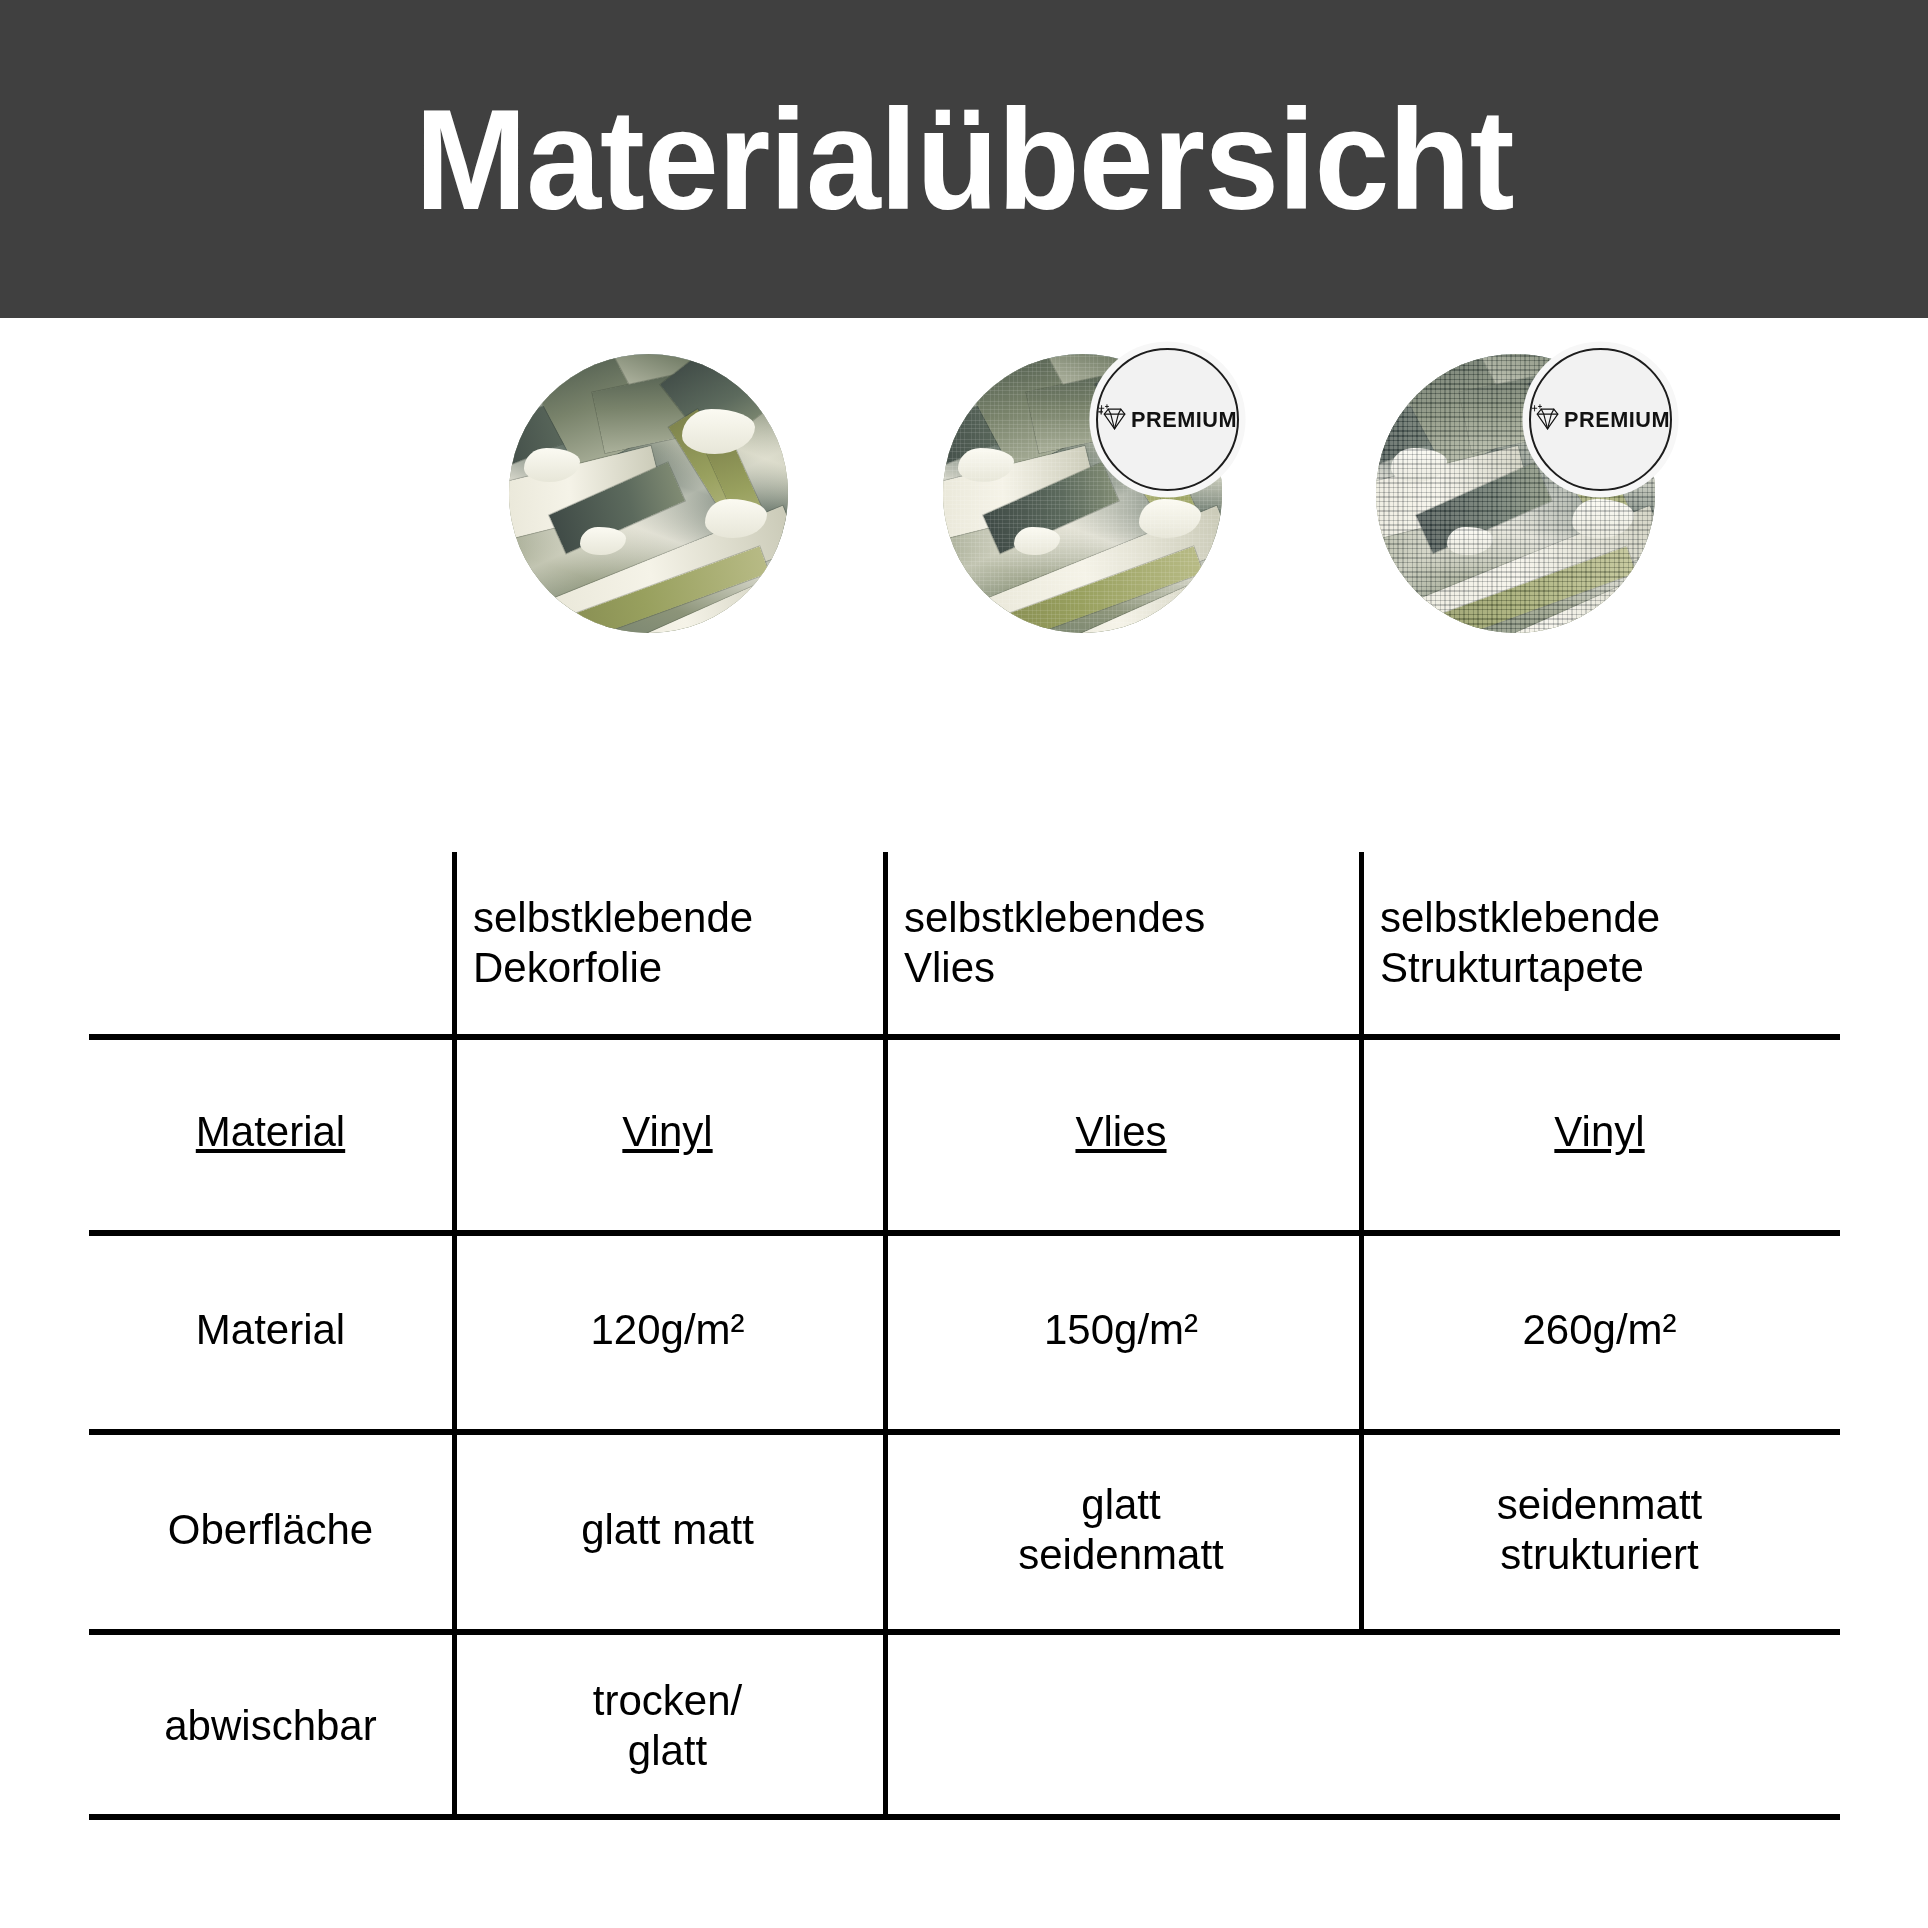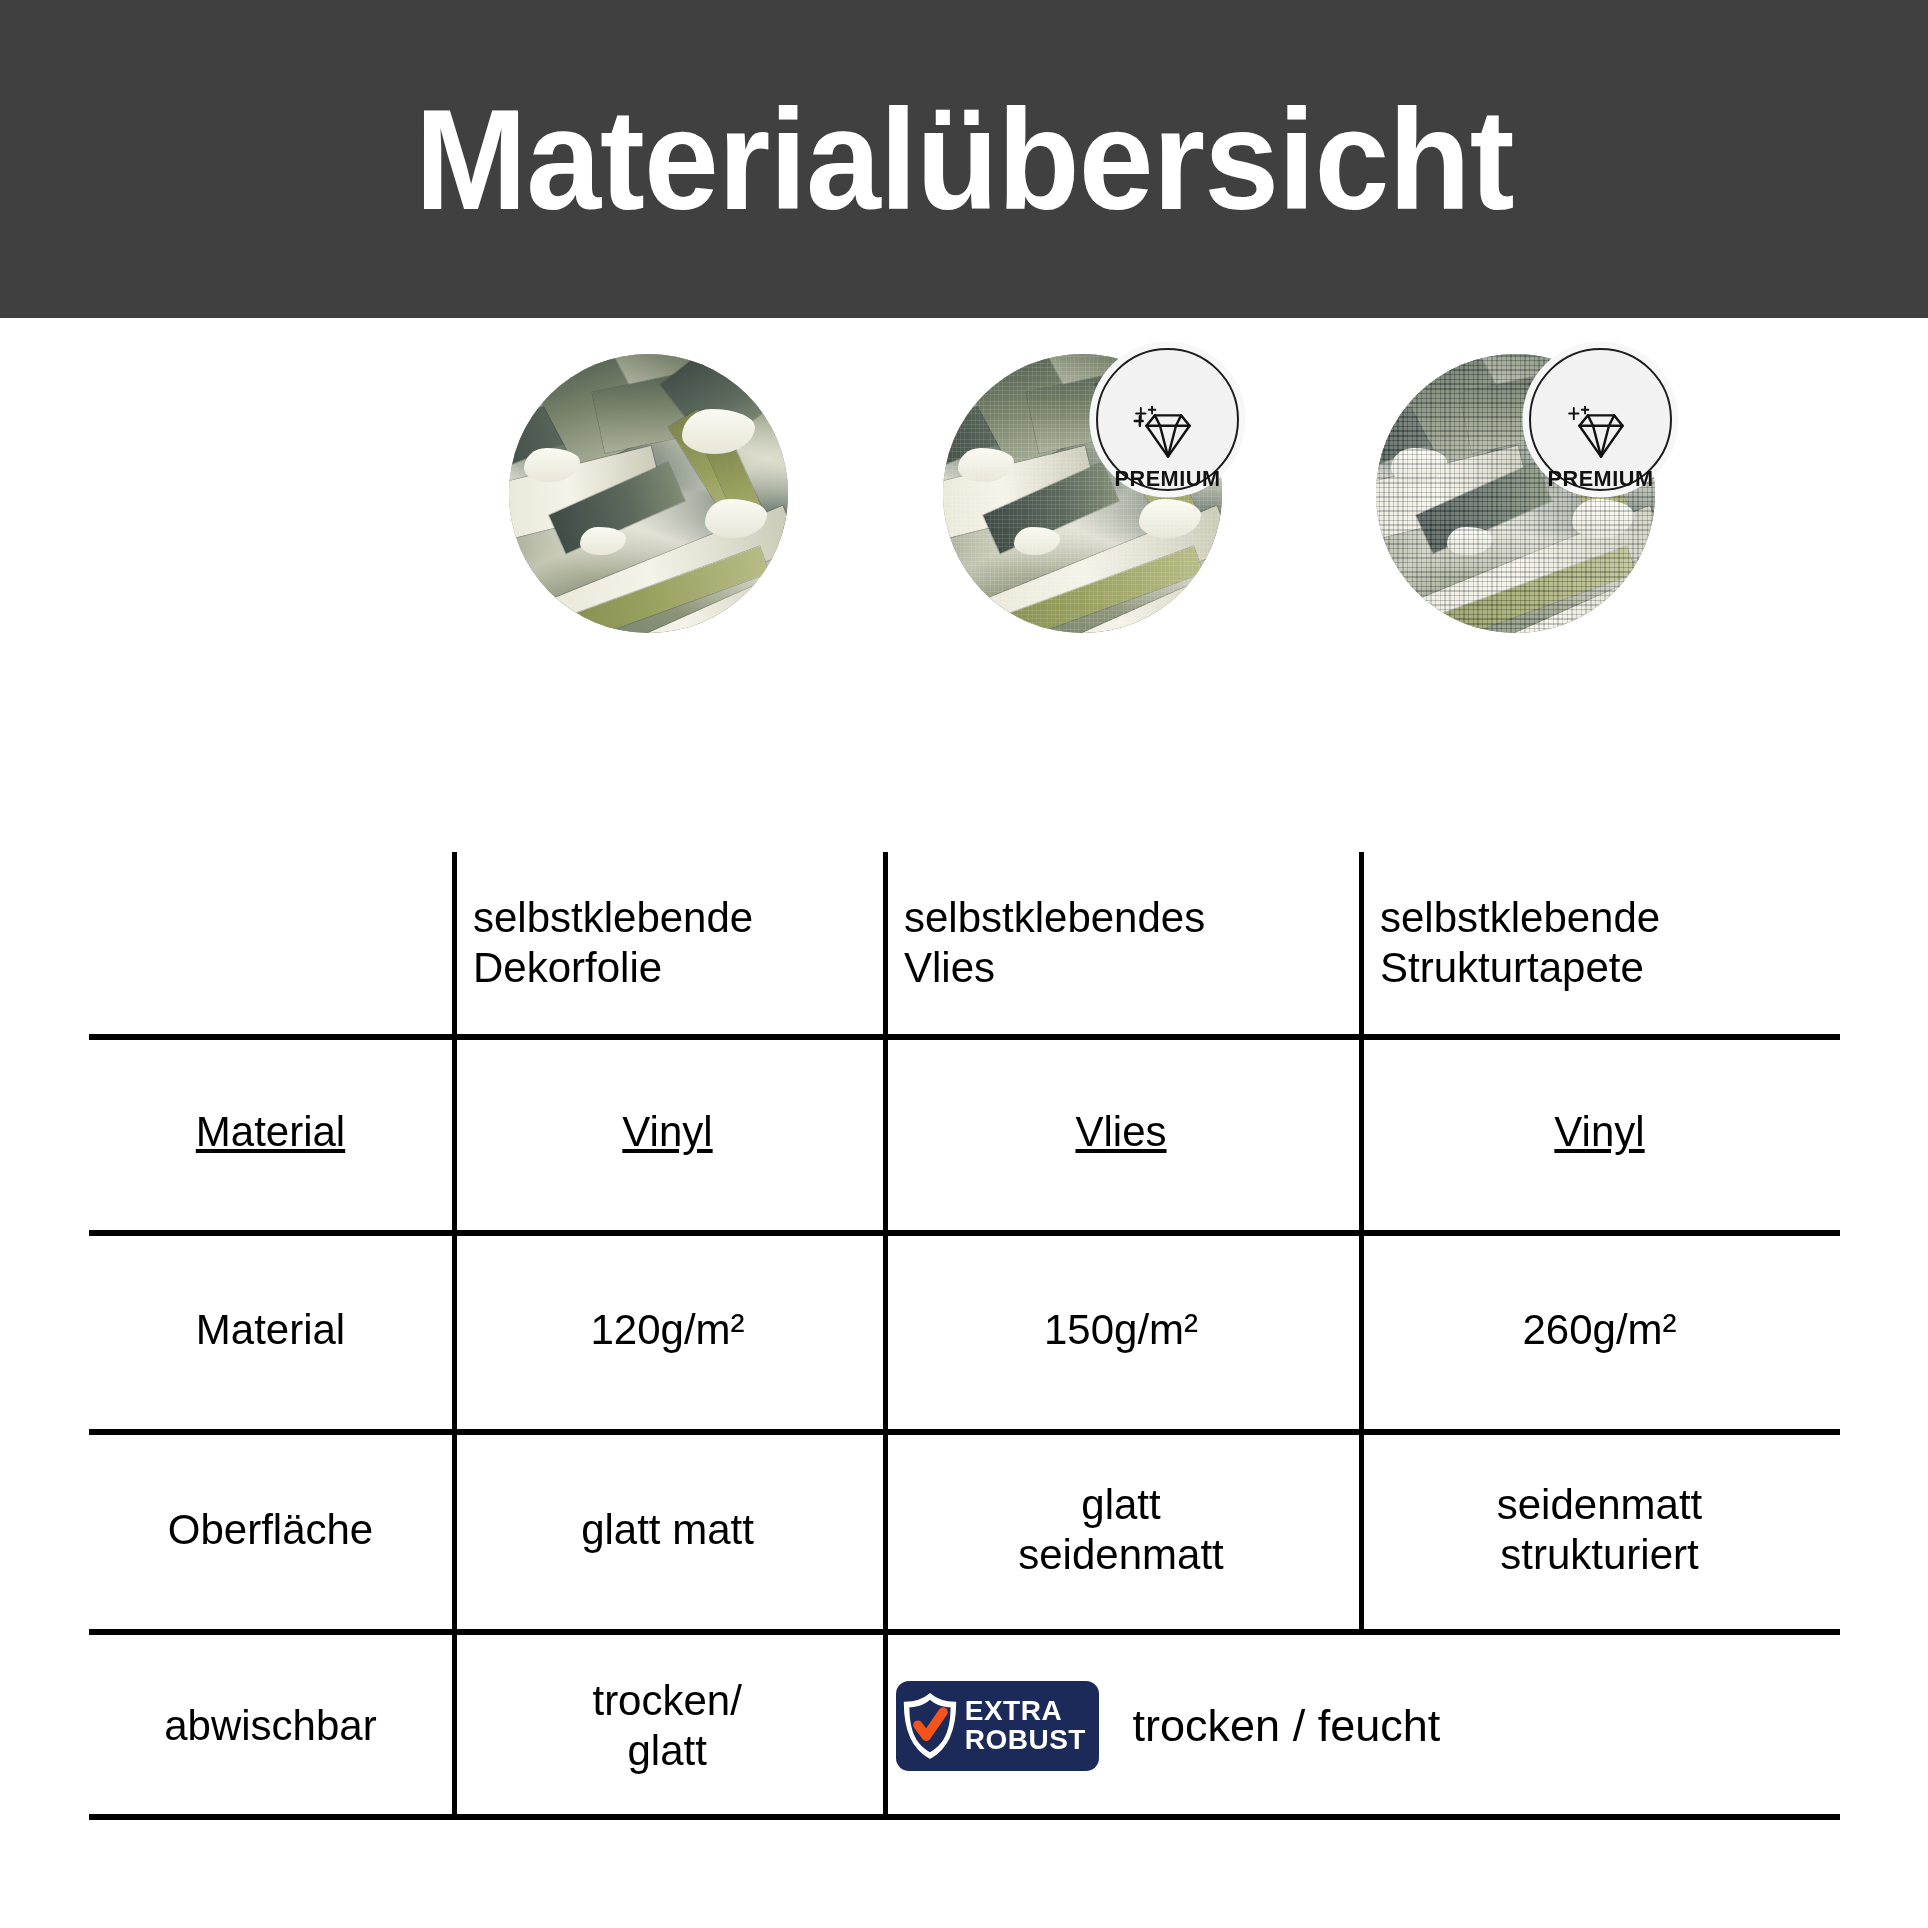--- a/index.html
+++ b/index.html
@@ -108,21 +108,21 @@
 
   
   .premium-badge {
     position: absolute;
     right: -17px; top: -5.6px;
     width: 143px; height: 143px;
     border-radius: 50%;
     background: #f2f2f2;
     border: 2.8px solid #1d1d1d;
     box-shadow: 0 0 0 6.6px #f7f7f7;
-    display: flex; flex-direction: column;
+    display: flex; flex-direction: row;
     align-items: center; justify-content: flex-end;
   }
   .premium-badge .diamond-icon { display: block; margin-bottom: 1.9px; }
   .premium-badge .premium-text {
     font-family: "Liberation Sans", sans-serif;
     font-weight: bold;
     font-size: 21.7px;
     letter-spacing: 0.5px;
     color: #121212;
     line-height: 1;
@@ -372,34 +372,20 @@
       <div class="cell c-2" style="white-space:pre-line">glatt
 seidenmatt</div>
       <div class="cell c-3" style="white-space:pre-line">seidenmatt
 strukturiert</div>
     </div>
 
     <div class="row" id="row-abwischbar">
       <div class="cell c-label">abwischbar</div>
       <div class="cell c-1" style="white-space:pre-line">trocken/
 glatt</div>
-      <div class="cell c-merge">
-        <div class="robust-badge">
-          <svg class="shield" width="58" height="70" viewBox="0 0 62 74">
-            <path d="M31 3 C22 11, 11 12, 4 12 C4 38, 10 60, 31 71 C52 60, 58 38, 58 12 C51 12, 40 11, 31 3 Z" fill="#ffffff" stroke="#ffffff" stroke-width="2"></path>
-            <path d="M31 9 C23 16, 14 17, 9 17 C9 38, 14 56, 31 65 C48 56, 53 38, 53 17 C48 17, 39 16, 31 9 Z" fill="#1b2a58"></path>
-            <path d="M18 36 L27 48 L45 22" fill="none" stroke="#F4541B" stroke-width="10" stroke-linecap="round" stroke-linejoin="round"></path>
-          </svg>
-          <div class="rb-text">
-            <span class="rb-line1">EXTRA</span>
-            <span class="rb-line2">ROBUST</span>
-          </div>
-        </div>
-        <span class="merge-text">trocken / feucht</span>
-      </div>
     </div>
 
     <div class="hline" id="hl-1"></div>
     <div class="hline" id="hl-2"></div>
     <div class="hline" id="hl-3"></div>
     <div class="hline" id="hl-4"></div>
     <div class="hline" id="hl-5"></div>
     <div class="vline" id="vl-1"></div>
     <div class="vline" id="vl-2"></div>
     <div class="vline" id="vl-3"></div>

